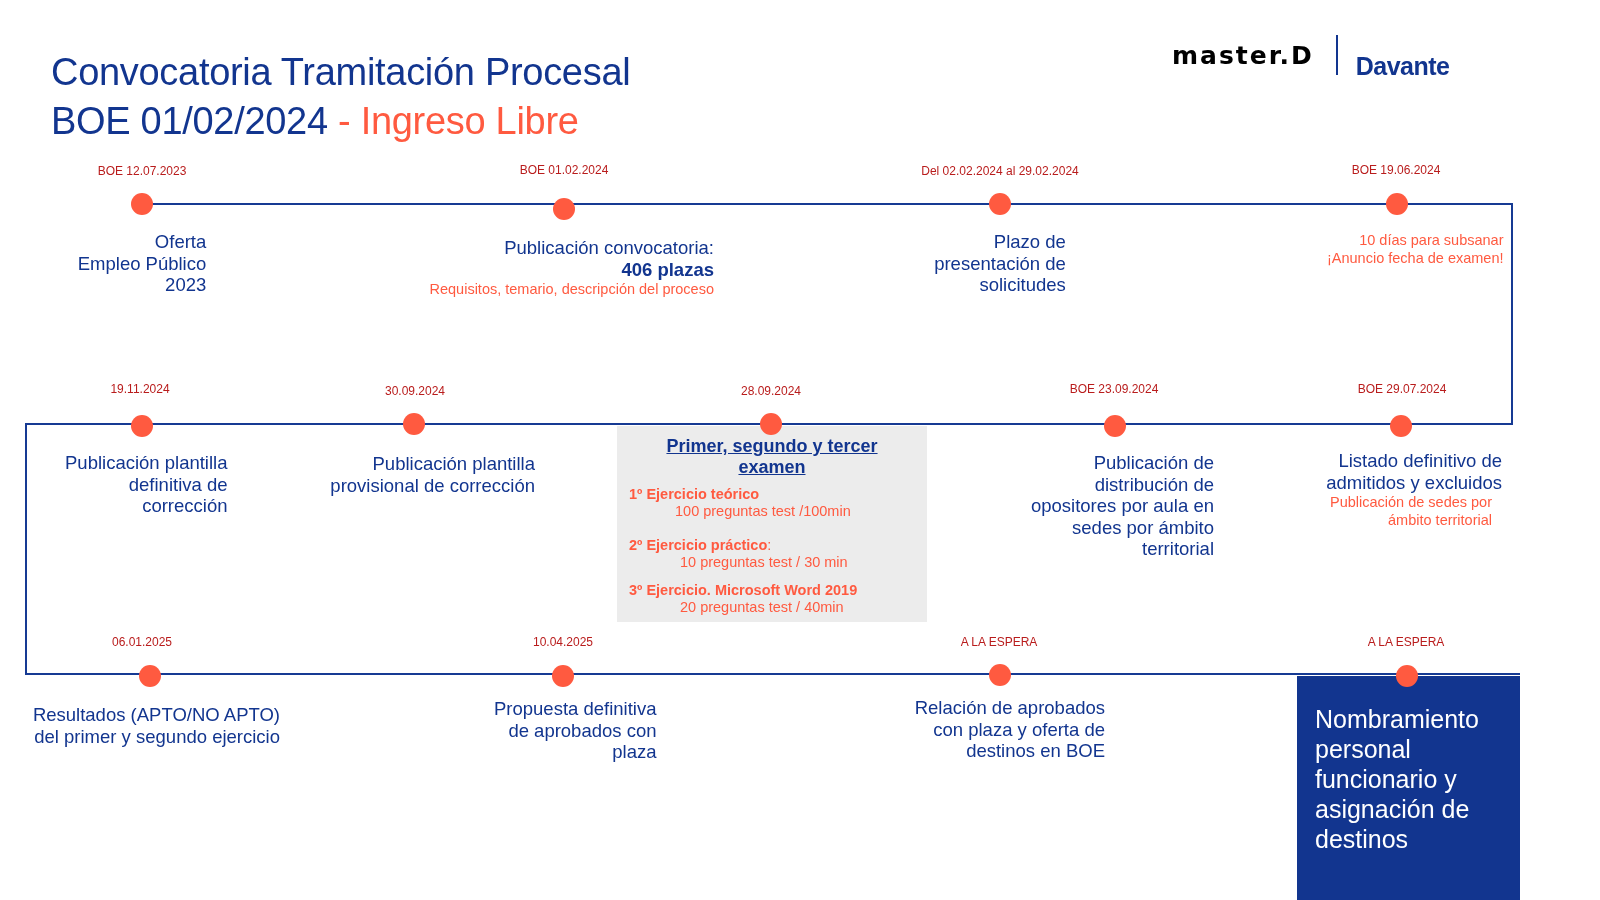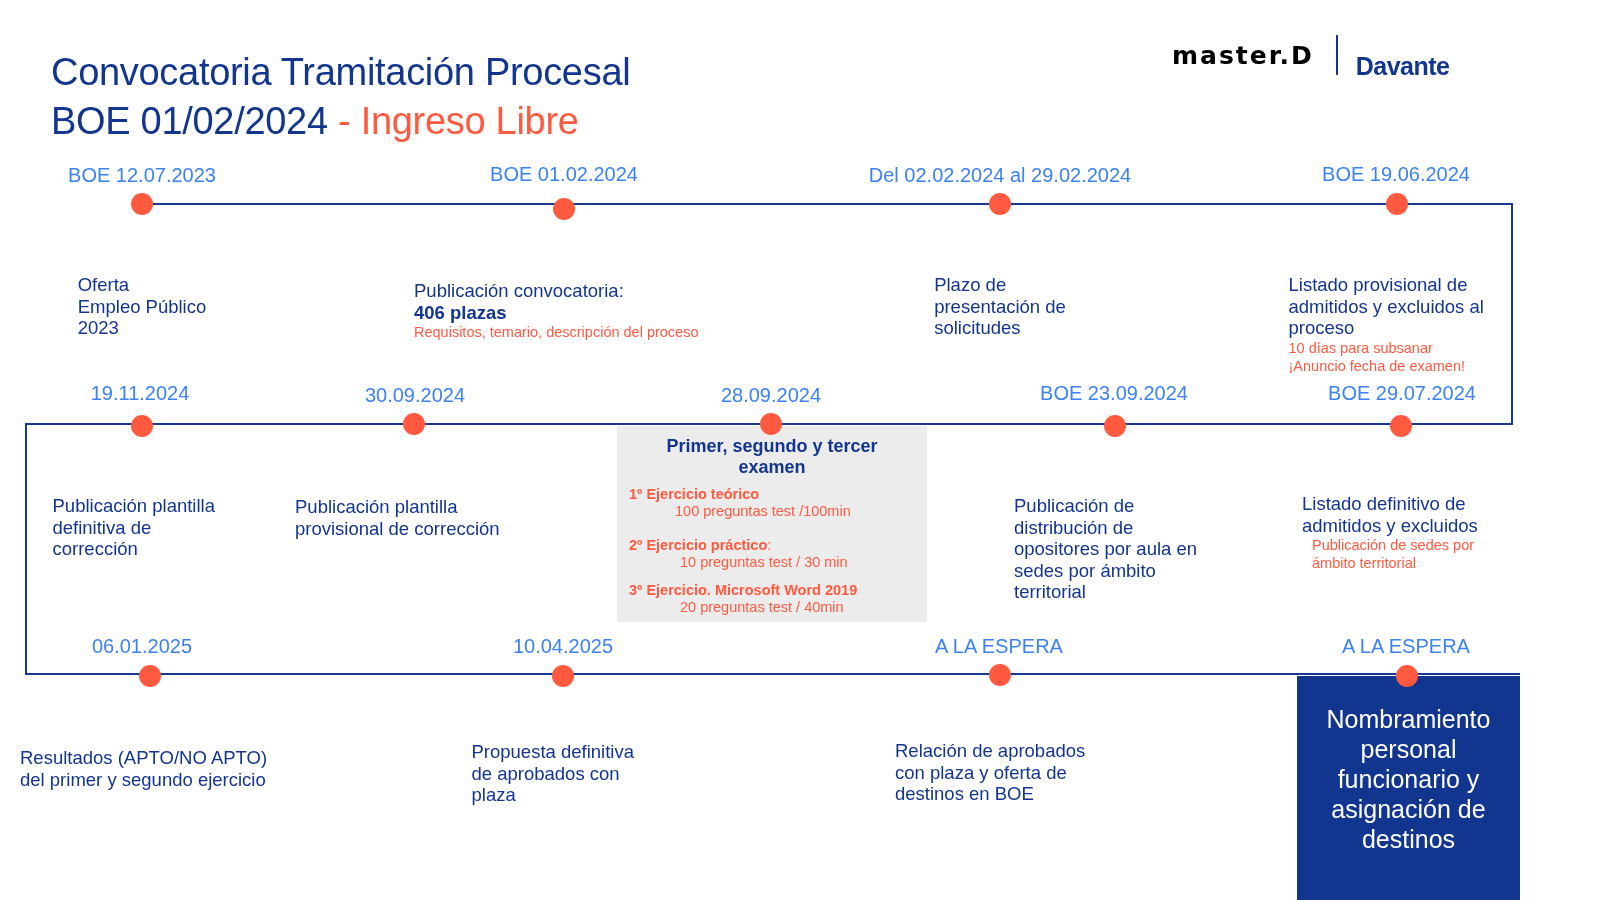--- a/index.html
+++ b/index.html
@@ -10,32 +10,32 @@
   .title .accent { color: #ff5a40; }
 
   .logos { position: absolute; left: 1172px; top: 34px; height: 42px; display: flex; align-items: center; }
   .logo-master { font-family: "DejaVu Sans", sans-serif; font-weight: bold; font-size: 25px; color: #000000; letter-spacing: 2px; }
   .logo-sep { width: 2px; height: 40px; background: #12358f; margin: 0 18px 0 22px; }
   .logo-davante { font-size: 25px; color: #12358f; letter-spacing: -0.5px; font-weight: bold; margin-top: 22px; }
 
   .line { position: absolute; background: #163a93; }
   .dot { position: absolute; width: 22px; height: 22px; border-radius: 50%; background: #ff5a40; transform: translate(-50%, -50%); z-index: 3; }
 
-  .date { position: absolute; font-size: 20px; color: #3b82f6; transform: translateX(-50%); white-space: nowrap; }
-  .desc { position: absolute; transform: translateX(-50%); text-align: left; font-size: 18.5px; line-height: 21.5px; color: #12358f; margin-top: 43px; }
+  .date { position: absolute; font-size: 12px; color: #b91c1c; transform: translateX(-50%); white-space: nowrap; }
+  .desc { position: absolute; transform: translateX(-50%); text-align: right; font-size: 18.5px; line-height: 21.5px; color: #12358f; }
   .desc .strong { font-weight: bold; }
   .desc .note { color: #ff5a40; font-size: 14.5px; line-height: 18px; }
 
   .exam-box { position: absolute; left: 617px; top: 426px; width: 310px; height: 196px; background: #ececec; z-index: 1; }
   .exam-title { position: absolute; left: 0; right: 0; top: 10px; text-align: center; font-weight: bold; font-size: 18px; line-height: 21px; color: #12358f; }
   .exam-item { position: absolute; left: 12px; font-size: 14.5px; color: #ff5a40; }
   .exam-item .head { font-weight: bold; }
   .exam-item .sub { padding-left: 46px; line-height: 18px; }
 
-  .final-box { position: absolute; left: 1297px; top: 676px; width: 223px; height: 224px; background: #12358f; color: #ffffff; text-align: center; font-size: 25px; line-height: 30px; padding-top: 28px; z-index: 1; }
+  .final-box { position: absolute; left: 1297px; top: 676px; width: 223px; height: 224px; background: #12358f; color: #ffffff; font-size: 25px; line-height: 30px; padding-top: 28px; z-index: 1; }
 </style>
 </head>
 <body>
 
 <div class="title">
   <div>Convocatoria Tramitación Procesal</div>
   <div><span>BOE 01/02/2024</span><span class="accent"> - Ingreso Libre</span></div>
 </div>
 
 <div class="logos">
@@ -70,42 +70,41 @@
 <div class="dot" style="left:1000px; top:204px;"></div>
 <div class="desc" style="left:1000px; top:231px;">
   <div>Plazo de</div>
   <div>presentación de</div>
   <div>solicitudes</div>
 </div>
 
 <div class="date" style="left:1396px; top:163px;">BOE 19.06.2024</div>
 <div class="dot" style="left:1397px; top:204px;"></div>
 <div class="desc" style="left:1396px; top:231px; width:215px;">
-  <div>Listado provisional de admitidos y excluidos al proceso</div>
   <div class="note">10 días para subsanar</div>
   <div class="note">¡Anuncio fecha de examen!</div>
 </div>
 
 <div class="date" style="left:1402px; top:382px;">BOE 29.07.2024</div>
 <div class="dot" style="left:1401px; top:426px;"></div>
 <div class="desc" style="left:1402px; top:450px; width:200px;">
   <div>Listado definitivo de admitidos y excluidos</div>
   <div class="note" style="padding:0 10px;">Publicación de sedes por ámbito territorial</div>
 </div>
 
 <div class="date" style="left:1114px; top:382px;">BOE 23.09.2024</div>
 <div class="dot" style="left:1115px; top:426px;"></div>
 <div class="desc" style="left:1114px; top:452px; width:200px;">
   <div>Publicación de distribución de opositores por aula en sedes por ámbito territorial</div>
 </div>
 
 <div class="date" style="left:771px; top:384px;">28.09.2024</div>
 <div class="dot" style="left:771px; top:424px;"></div>
 <div class="exam-box">
-  <div class="exam-title" style="padding:0 40px;">Primer, segundo y tercer examen</div>
+  <div class="exam-title" style="padding:0 40px;text-decoration:underline;">Primer, segundo y tercer examen</div>
   <div class="exam-item" style="top:60px;">
     <div class="head">1º Ejercicio teórico</div>
     <div class="sub">100 preguntas test /100min</div>
   </div>
   <div class="exam-item" style="top:111px;">
     <div><span class="head">2º Ejercicio práctico</span><span>:</span></div>
     <div class="sub" style="padding-left:51px;">10 preguntas test / 30 min</div>
   </div>
   <div class="exam-item" style="top:156px;">
     <div class="head">3º Ejercicio. Microsoft Word 2019</div>

